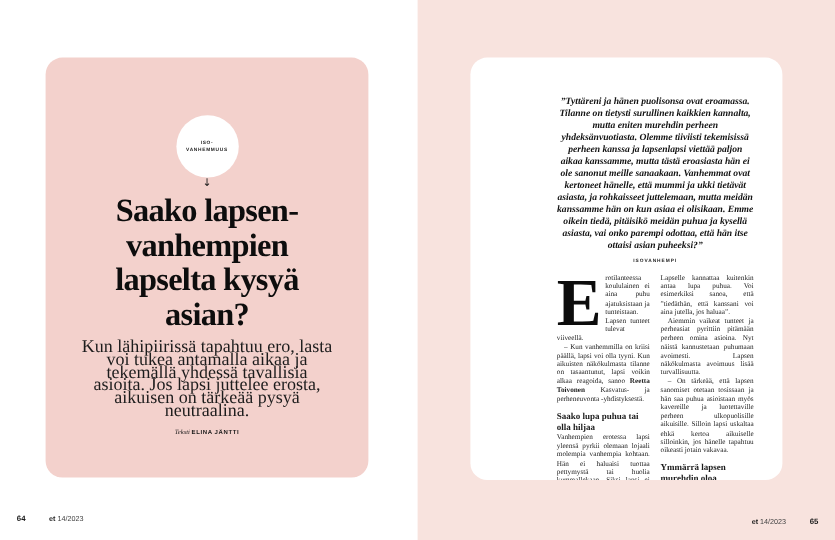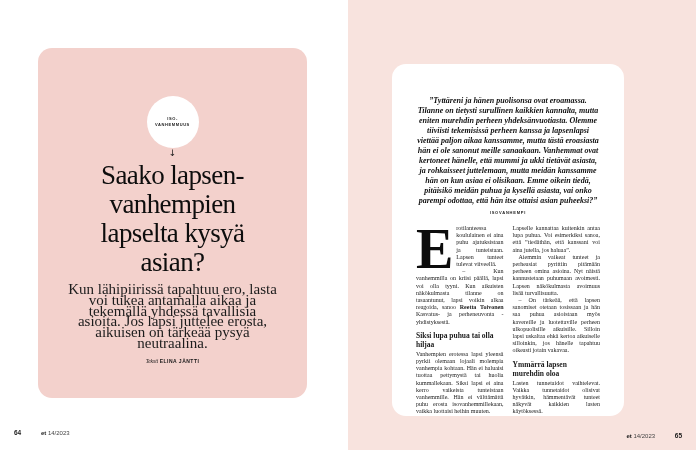--- a/index.html
+++ b/index.html
@@ -32,38 +32,38 @@
     font-size:4px; font-weight:bold; letter-spacing:0.6px; color:#1a1a1a;
     line-height:1.5;
   }
   .badge-arrow {
     font-family:"DejaVu Sans", sans-serif;
     font-size:9px; line-height:9px; color:#1a1a1a; margin-top:1px;
   }
   .headline {
     margin-top:3px;
     font-family:"Liberation Serif", serif;
-    font-weight:normal; font-size:27px; line-height:29px;
+    font-weight:bold; font-size:27px; line-height:29px;
     letter-spacing:-0.6px; color:#0d0d0d;
   }
   .standfirst {
     margin:7px auto 0 auto; width:210px;
     font-size:15px; line-height:10.8px; color:#1c1c1c;
   }
   .byline { margin-top:9px; font-size:5.5px; }
   .byline .prefix { font-style:italic; font-family:"Liberation Serif", serif; }
   .byline .name  {
     font-family:"Liberation Sans", sans-serif; font-weight:bold;
     letter-spacing:0.5px; font-size:5px;
   }
 
   
   .right-card {
-    position:absolute; left:392px; top:64px; width:232px; height:352px;
-    background:#ffffff; border-radius:14px; overflow:hidden;
+    position:absolute; left:392px; top:48px; width:260px; height:352px;
+    background:#ffffff; border-radius:14px; overflow:hidden;padding-left:48px;
   }
   .lead-quote {
     margin:32px 24px 0 24px; text-align:center;
     font-style:italic; font-weight:bold;
     font-size:8px; line-height:10px; color:#111;
   }
   .lead-attr {
     margin-top:4px; text-align:center;
     font-family:"Liberation Sans", sans-serif;
     font-size:4px; font-weight:bold; letter-spacing:0.8px; color:#222;
@@ -127,21 +127,21 @@
 
   <div class="right-card">
     <p class="lead-quote">”Tyttäreni ja hänen puolisonsa ovat eroamassa. Tilanne on tietysti surullinen kaikkien kannalta, mutta eniten murehdin perheen yhdeksänvuotiasta. Olemme tiiviisti tekemisissä perheen kanssa ja lapsenlapsi viettää paljon aikaa kanssamme, mutta tästä eroasiasta hän ei ole sanonut meille sanaakaan. Vanhemmat ovat kertoneet hänelle, että mummi ja ukki tietävät asiasta, ja rohkaisseet juttelemaan, mutta meidän kanssamme hän on kun asiaa ei olisikaan. Emme oikein tiedä, pitäisikö meidän puhua ja kysellä asiasta, vai onko parempi odottaa, että hän itse ottaisi asian puheeksi?”</p>
     <div class="lead-attr">ISOVANHEMPI</div>
 
     <div class="columns">
 
       <div class="col">
         <p class="noindent"><span class="dropcap">E</span><span>rotilanteessa koululainen ei aina puhu ajatuksistaan ja tunteistaan. Lapsen tunteet tulevat viiveellä.</span></p>
         <p><span>– Kun vanhemmilla on kriisi päällä, lapsi voi olla tyyni. Kun aikuisten näkökulmasta tilanne on tasaantunut, lapsi voikin alkaa reagoida, sanoo </span><b>Reetta Toivonen</b><span> Kasvatus- ja perheneuvonta -yhdistyksestä.</span></p>
-        <h3 class="subhead">Siksi lupa puhua tai olla hiljaa</h3>
+        <h3 class="subhead">Saako lupa puhua tai olla hiljaa</h3>
         <p class="noindent">Vanhempien erotessa lapsi yleensä pyrkii olemaan lojaali molempia vanhempia kohtaan. Hän ei haluaisi tuottaa pettymystä tai huolia kummallekaan. Siksi lapsi ei aina kerro vaikeista tunteistaan vanhemmille. Hän ei välttämättä puhu erosta isovanhemmillekaan, vaikka luottaisi heihin muuten.</p>
         <p>Lojaliteettiristiriidan vuoksi vanhempien eron synnyttämistä tunteista puhuminen voi olla lapselle paljon hankalampaa kuin muista vaikeista asioista puhuminen.</p>
 
       </div>
 
       <div class="col">
         <p class="noindent">Lapselle kannattaa kuitenkin antaa lupa puhua. Voi esimerkiksi sanoa, että ”tiedäthän, että kanssani voi aina jutella, jos haluaa”.</p>
         <p>Aiemmin vaikeat tunteet ja perheasiat pyrittiin pitämään perheen omina asioina. Nyt näistä kannustetaan puhumaan avoimesti. Lapsen näkökulmasta avoimuus lisää turvallisuutta.</p>
         <p>– On tärkeää, että lapsen sanomiset otetaan tosissaan ja hän saa puhua asioistaan myös kavereille ja luotettaville perheen ulkopuolisille aikuisille. Silloin lapsi uskaltaa ehkä kertoa aikuiselle silloinkin, jos hänelle tapahtuu oikeasti jotain vakavaa.</p>
         <h3 class="subhead">Ymmärrä lapsen murehdin oloa</h3>

